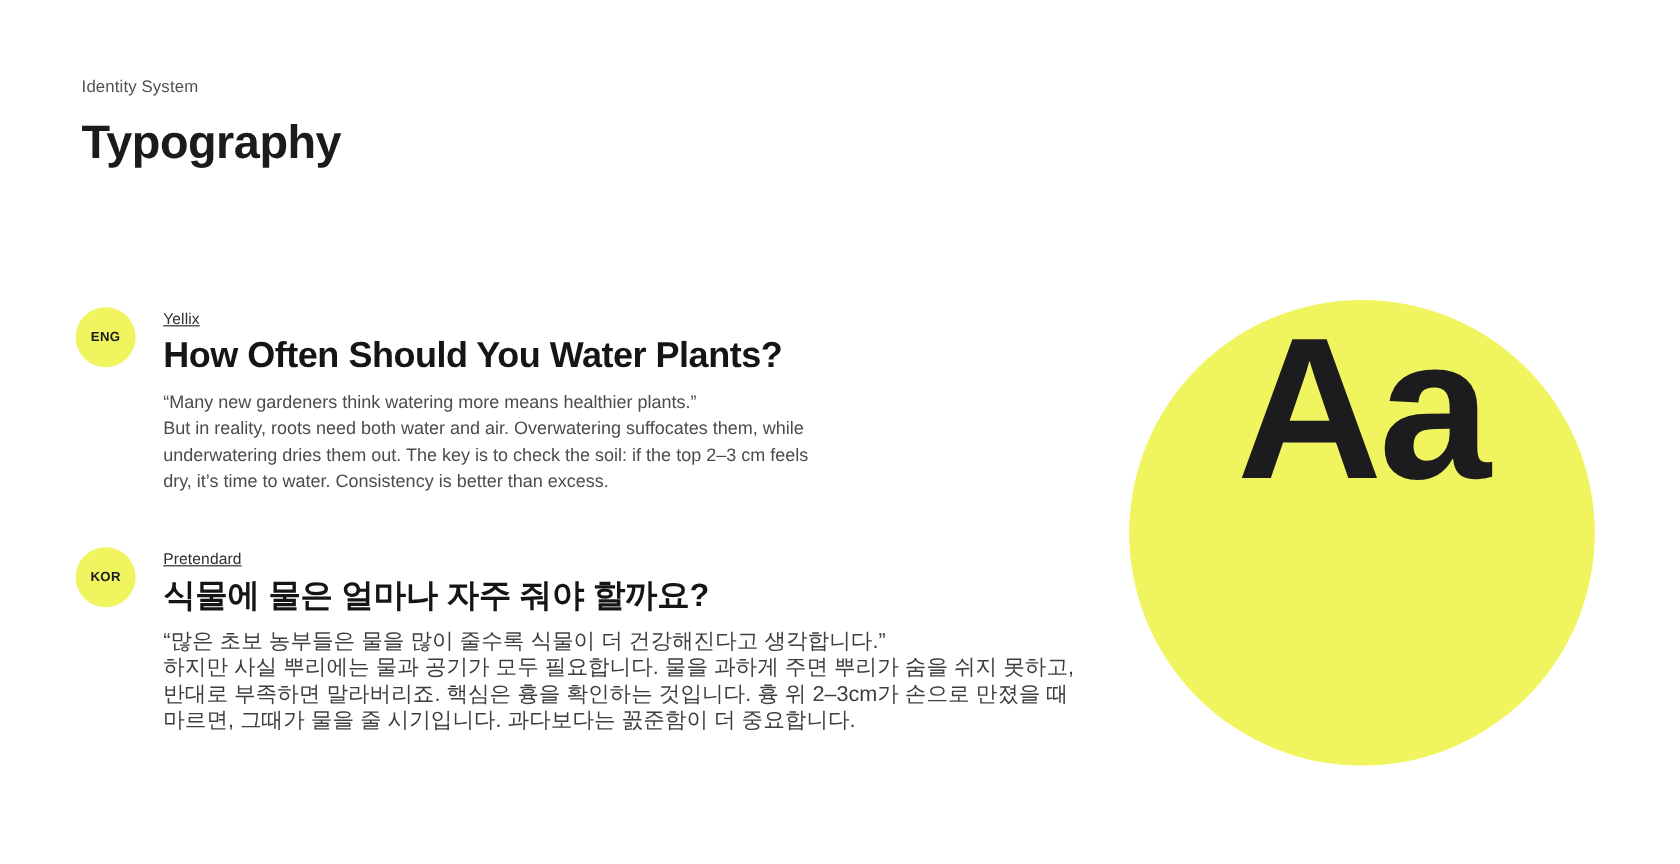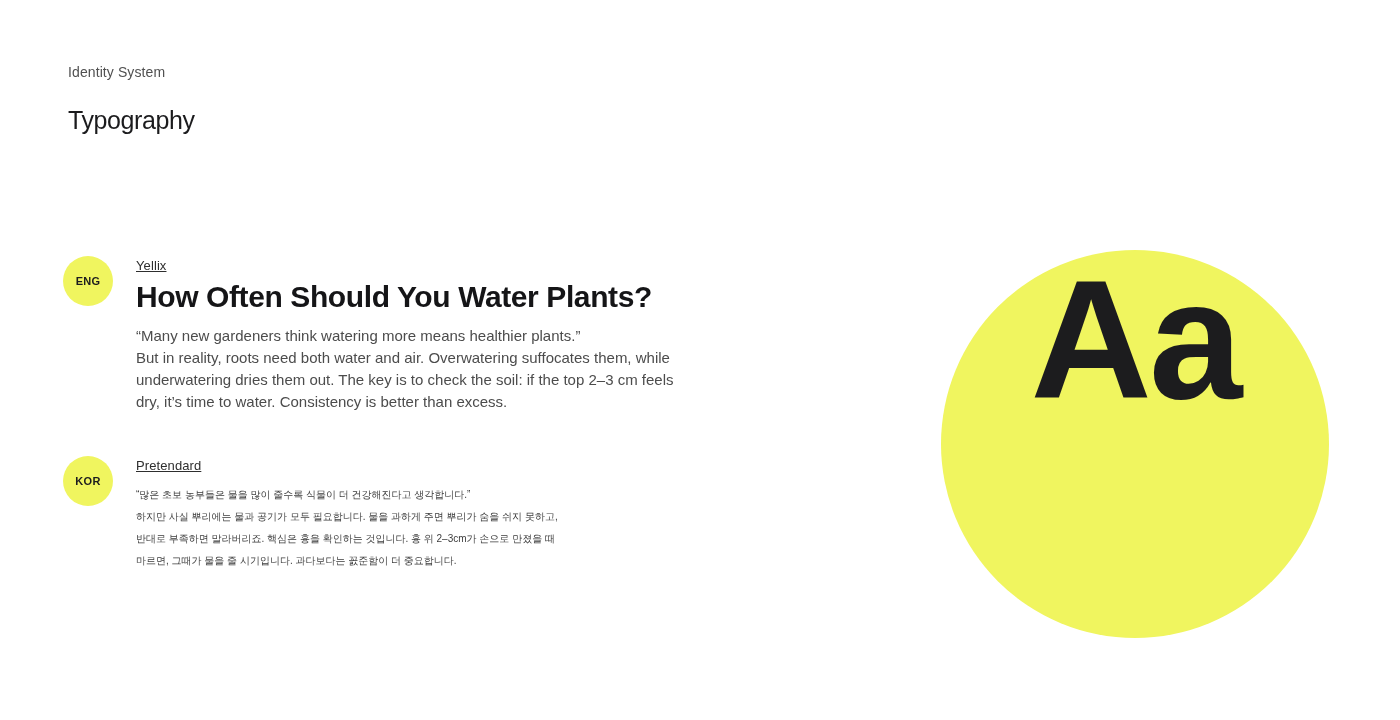--- a/index.html
+++ b/index.html
@@ -19,23 +19,23 @@
   
   .masthead { position: absolute; left: 68px; top: 64px; }
   .eyebrow {
     font-size: 14px;
     line-height: 16px;
     color: #505050;
     letter-spacing: 0.1px;
   }
   .page-title {
     margin-top: 23px;
-    font-size: 25px;
+    font-size: 39px;
     line-height: 34px;
-    font-weight: 400;
+    font-weight: 700;
     letter-spacing: -0.4px;
     color: #1b1b1d;
   }
 
   
   .specimen { position: absolute; left: 63px; display: flex; align-items: flex-start; }
   .specimen.eng { top: 256px; }
   .specimen.kor { top: 456px; }
 
   .badge {
@@ -59,21 +59,21 @@
     letter-spacing: 0.1px;
     text-decoration: underline;
   }
 
   .specimen-heading { margin-top: 7px; font-weight: 700; color: #151517; }
   .specimen.eng .specimen-heading { font-size: 30px; line-height: 34px; letter-spacing: -0.4px; }
   .specimen.kor .specimen-heading { font-size: 27px; line-height: 32px; letter-spacing: -0.2px; }
 
   .specimen-body { margin-top: 11px; }
   .specimen.eng .specimen-body { font-size: 15px; line-height: 22px; color: #4c4c4c; max-width: 535px; }
-  .specimen.kor .specimen-body { font-size: 10px; line-height: 22px; color: #3d3d3d; max-width: 520px; }
+  .specimen.kor .specimen-body { font-size: 18px; line-height: 22px; color: #3d3d3d; max-width: 520px; }
   .body-line { display: block; white-space: nowrap; }
 
   
   .glyph-circle {
     position: absolute;
     left: 941px; top: 250px;
     width: 388px; height: 388px;
     border-radius: 50%;
     background: var(--accent, #f0f55f);
     display: flex; align-items: flex-start; justify-content: center;
@@ -108,20 +108,21 @@
         <span class="body-line">underwatering dries them out. The key is to check the soil: if the top 2–3 cm feels</span>
         <span class="body-line">dry, it’s time to water. Consistency is better than excess.</span>
       </p>
     </div>
   </section>
 
   <section class="specimen kor">
     <div class="badge">KOR</div>
     <div class="specimen-content">
       <div class="font-name">Pretendard</div>
+      <h2 class="specimen-heading">식물에 물은 얼마나 자주 줘야 할까요?</h2>
       <p class="specimen-body">
         <span class="body-line">“많은 초보 농부들은 물을 많이 줄수록 식물이 더 건강해진다고 생각합니다.”</span>
         <span class="body-line">하지만 사실 뿌리에는 물과 공기가 모두 필요합니다. 물을 과하게 주면 뿌리가 숨을 쉬지 못하고,</span>
         <span class="body-line">반대로 부족하면 말라버리죠. 핵심은 흉을 확인하는 것입니다. 흉 위 2–3cm가 손으로 만졌을 때</span>
         <span class="body-line">마르면, 그때가 물을 줄 시기입니다. 과다보다는 꼸준함이 더 중요합니다.</span>
       </p>
     </div>
   </section>
 
   <div class="glyph-circle">

